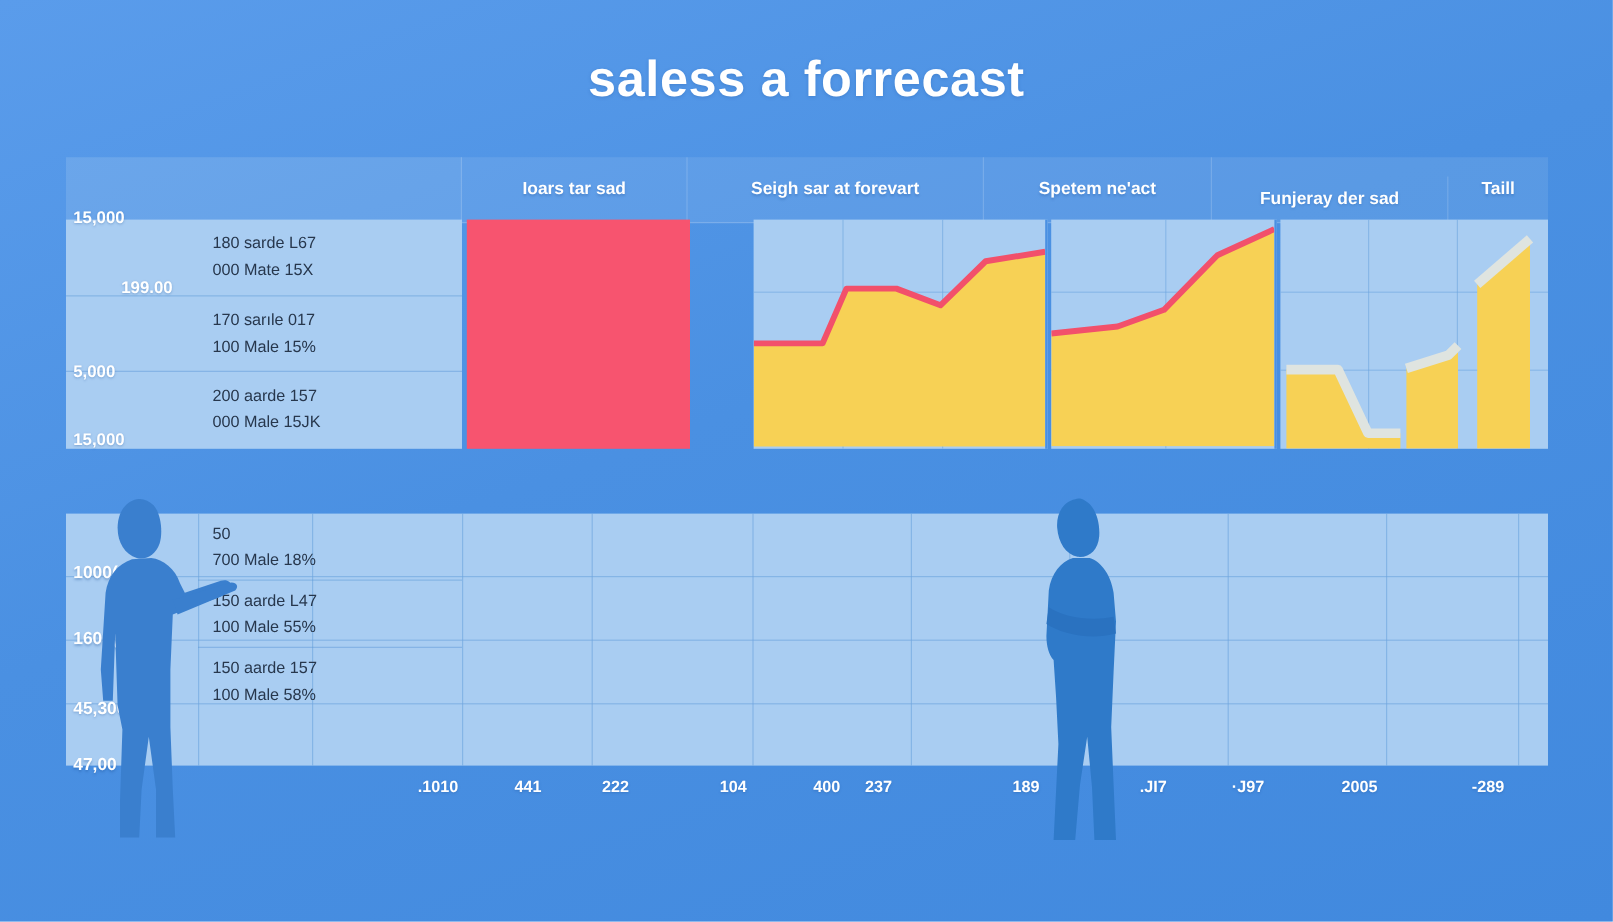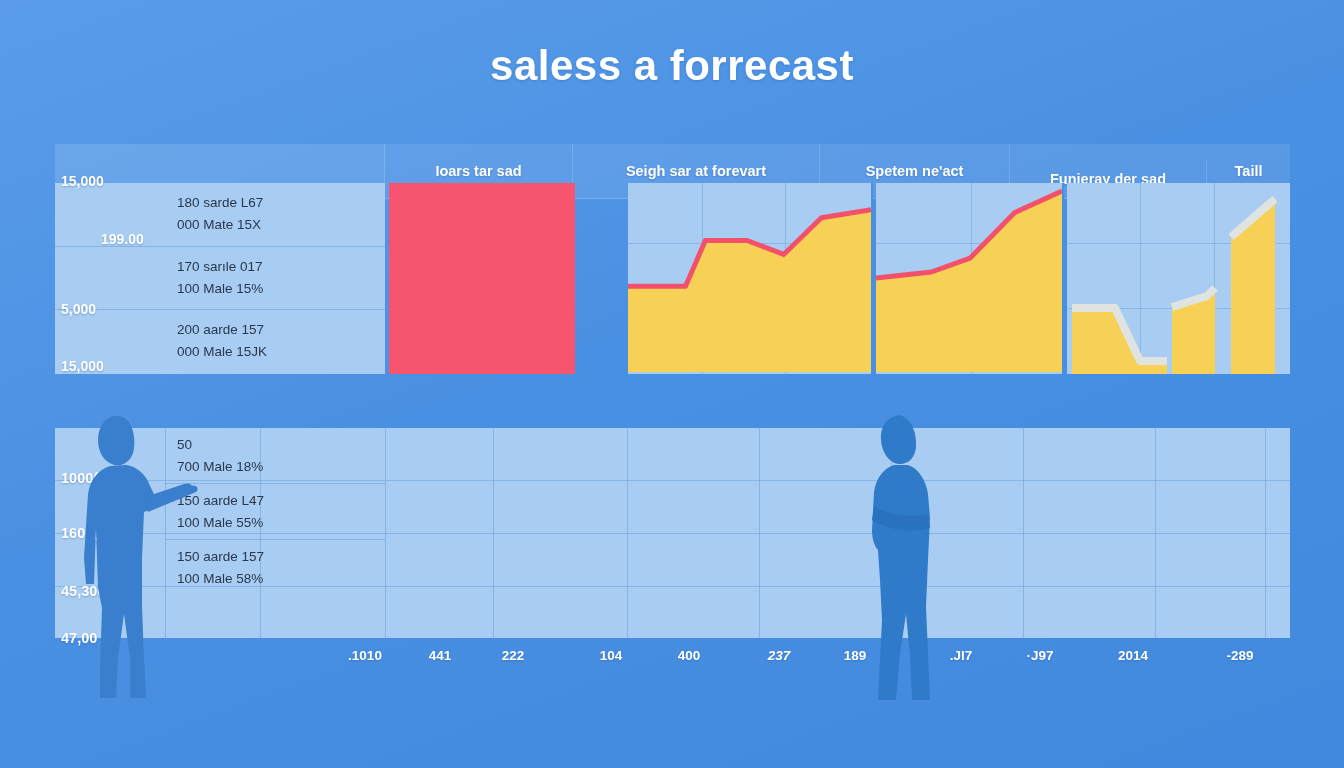--- a/index.html
+++ b/index.html
@@ -36,21 +36,21 @@
     position: absolute;
     left: 55px;
     top: 128px;
     width: 1235px;
     height: 246px;
   }
 
   .header-row {
     position: absolute;
     left: 0;
-    top: 16px;
+    top: 3px;
     width: 1235px;
     height: 55px;
     display: flex;
     background: rgba(255,255,255,0.09);
     border-bottom: 1px solid rgba(255,255,255,0.18);
   }
   .header-cell {
     display: flex;
     align-items: center;
     justify-content: center;
@@ -332,25 +332,25 @@
     </div>
   </div>
 </div>
 
 <div class="x-axis">
   <div class="xlab" style="left:365px;">.1010</div>
   <div class="xlab" style="left:440px;">441</div>
   <div class="xlab" style="left:513px;">222</div>
   <div class="xlab" style="left:611px;">104</div>
   <div class="xlab" style="left:689px;">400</div>
-  <div class="xlab" style="left:779px;font-style:italic;">237</div>
+  <div class="xlab" style="left:732px;">237</div>
   <div class="xlab" style="left:855px;">189</div>
   <div class="xlab" style="left:961px;">.JI7</div>
   <div class="xlab" style="left:1040px;">·J97</div>
-  <div class="xlab" style="left:1133px;">2014</div>
+  <div class="xlab" style="left:1133px;">2005</div>
   <div class="xlab" style="left:1240px;">-289</div>
 </div>
 
 <svg class="silhouette sil-a" viewBox="0 0 170 300">
   <g fill="#3a7fce">
 
     <path d="M44,8 C34,10 28,20 28,32 C28,44 34,54 44,57 C52,59 60,54 63,45 C66,35 64,20 58,13 C54,9 49,7 44,8 Z"></path>
 
     <path d="M40,58 C28,62 20,72 18,86 L14,150 L16,176 L24,176 L26,120 L28,180 L32,200 L30,260 L30,290 L46,290 L48,250 L54,206 L60,250 L60,290 L76,290 L74,250 L72,198 L72,150
              L74,104 C84,100 96,96 106,92 C114,90 120,86 122,82 C124,78 120,74 114,76 L84,86 L80,78 C76,66 66,58 56,57 Z"></path>

